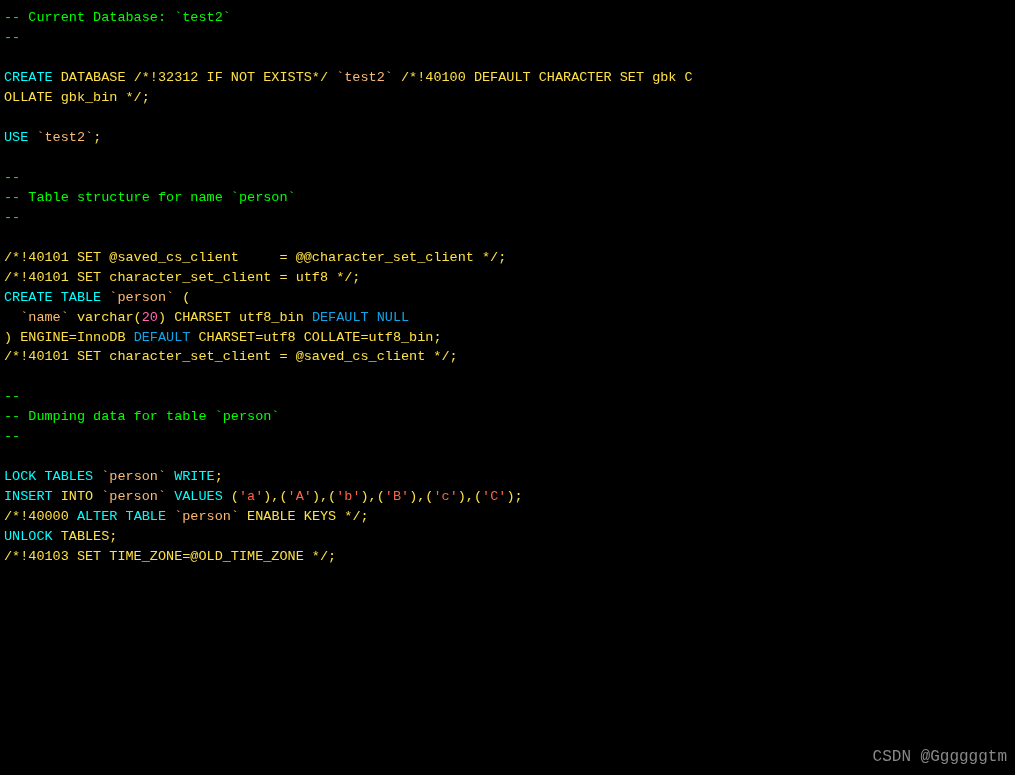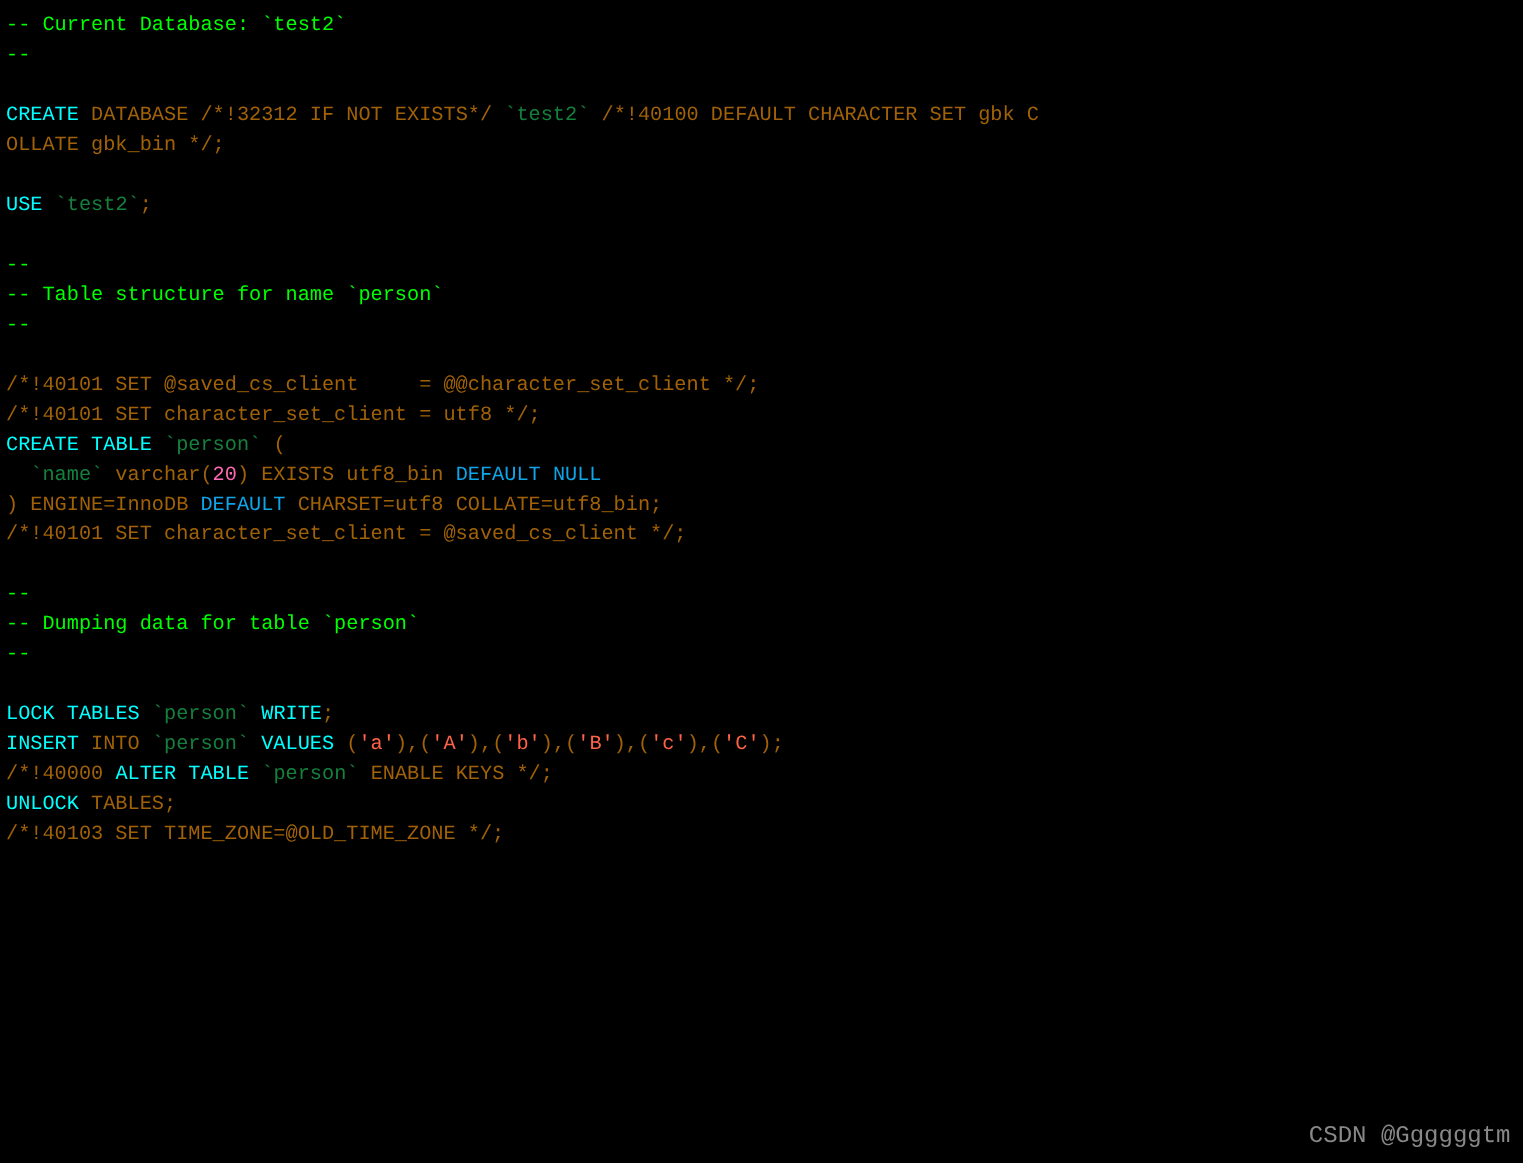--- a/index.html
+++ b/index.html
@@ -29,23 +29,23 @@
     }
 
     .line {
       white-space: pre;
       display: block;
       font-size: 13.5px;
       line-height: 1.48;
     }
 
     
-    .white { color: #a16207; }
+    .white { color: #fde047; }
     .cyan { color: #00ffff; }
-    .yellow { color: #15803d; text-align: right; }
+    .yellow { color: #fdba74; text-align: right; }
     .magenta { color: #0ea5e9; }
     .comment { color: #00ff00; }
     .string-red { color: #ff6347; }
     .number-pink { color: #ff69b4; text-align: center; }
 
     .watermark {
       position: absolute;
       bottom: 6px;
       right: 8px;
       color: #888888;
@@ -82,21 +82,21 @@
 
   <span class="line"> </span>
 
 
   <span class="line"><span class="white">/*!40101 SET @saved_cs_client     = @@character_set_client */;</span></span>
 
   <span class="line"><span class="white">/*!40101 SET character_set_client = utf8 */;</span></span>
 
   <span class="line"><span class="cyan">CREATE</span><span class="white"> </span><span class="cyan">TABLE</span><span class="white"> </span><span class="yellow">`person`</span><span class="white"> (</span></span>
 
-  <span class="line"><span class="white">  </span><span class="yellow">`name`</span><span class="white"> varchar(</span><span class="number-pink">20</span><span class="white">) EXISTS utf8_bin </span><span class="magenta">DEFAULT</span><span class="white"> </span><span class="magenta">NULL</span></span>
+  <span class="line"><span class="white">  </span><span class="yellow">`name`</span><span class="white"> varchar(</span><span class="number-pink">20</span><span class="white">) CHARSET utf8_bin </span><span class="magenta">DEFAULT</span><span class="white"> </span><span class="magenta">NULL</span></span>
 
   <span class="line"><span class="white">) ENGINE=InnoDB </span><span class="magenta">DEFAULT</span><span class="white"> CHARSET=utf8 COLLATE=utf8_bin;</span></span>
 
   <span class="line"><span class="white">/*!40101 SET character_set_client = @saved_cs_client */;</span></span>
 
   <span class="line"> </span>
 
   <span class="line"><span class="comment">--</span></span>
 
   <span class="line"><span class="comment">-- Dumping data for table `person`</span></span>

